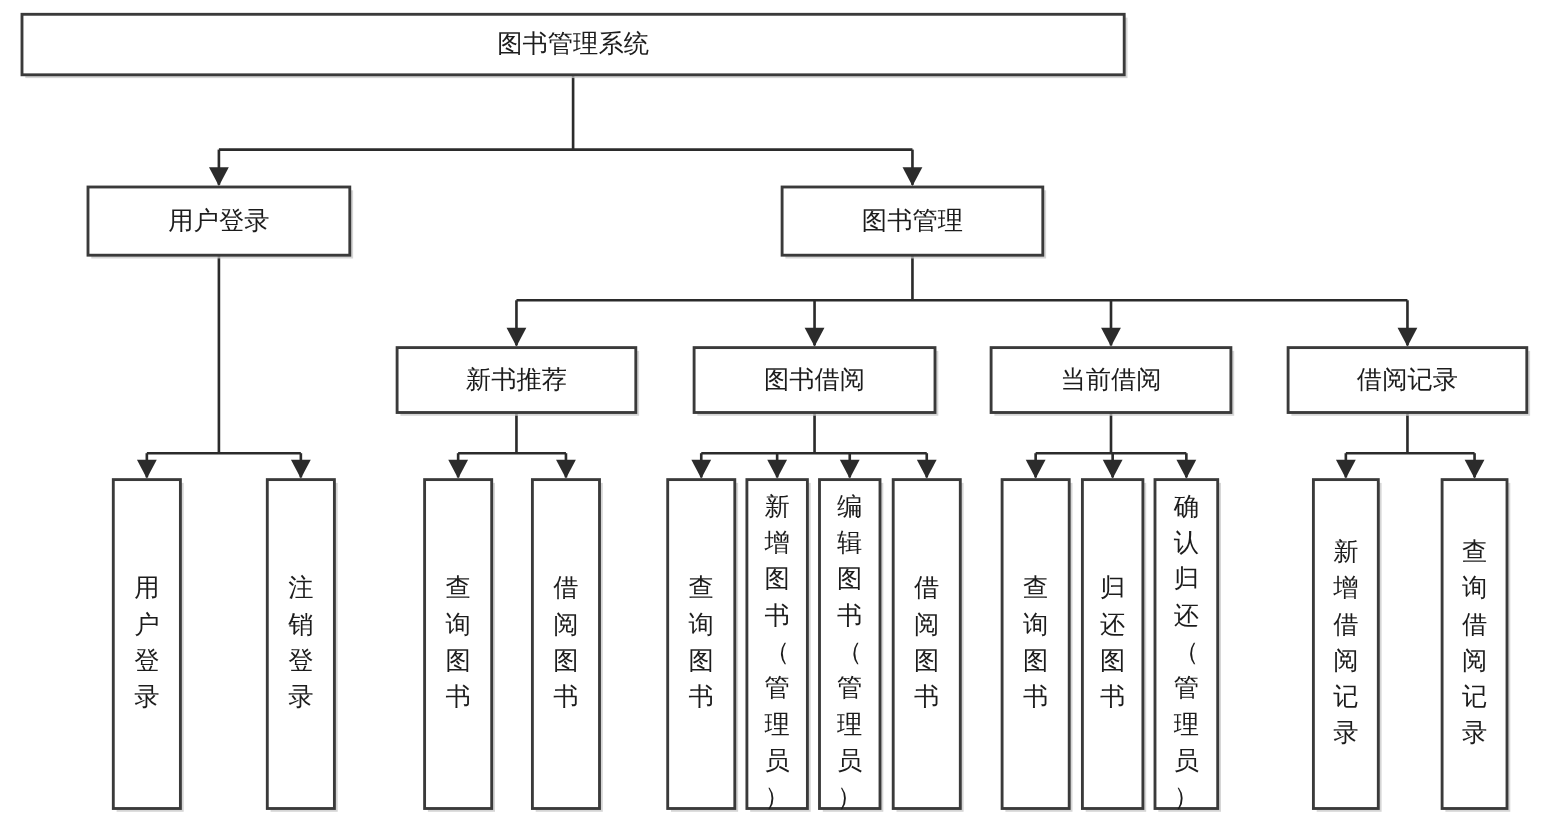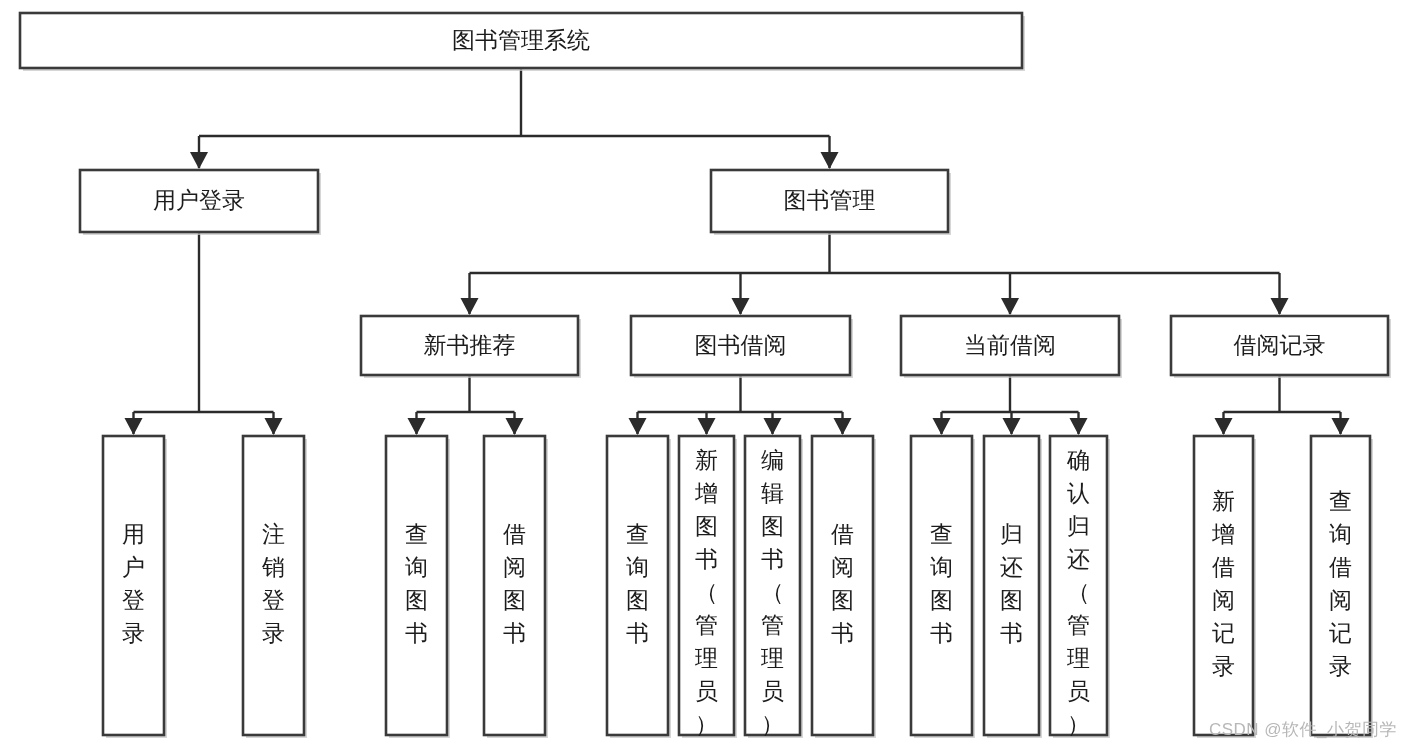--- a/index.html
+++ b/index.html
@@ -225,14 +225,13 @@
       <g>
         <rect x="1194" y="436" width="59" height="299" class="node-box"></rect>
         <text x="1223.5" y="503" class="node-label-v"><tspan x="1223.5" dy="0">新</tspan><tspan x="1223.5" dy="33">增</tspan><tspan x="1223.5" dy="33">借</tspan><tspan x="1223.5" dy="33">阅</tspan><tspan x="1223.5" dy="33">记</tspan><tspan x="1223.5" dy="33">录</tspan></text>
       </g>
       <rect x="1314" y="439" width="59" height="299" class="node-shadow"></rect>
       <g>
         <rect x="1311" y="436" width="59" height="299" class="node-box"></rect>
         <text x="1340.5" y="503" class="node-label-v"><tspan x="1340.5" dy="0">查</tspan><tspan x="1340.5" dy="33">询</tspan><tspan x="1340.5" dy="33">借</tspan><tspan x="1340.5" dy="33">阅</tspan><tspan x="1340.5" dy="33">记</tspan><tspan x="1340.5" dy="33">录</tspan></text>
       </g>
     </svg>
-  <div class="watermark">CSDN @软件_小贺同学</div>
 </div>
 
 </body></html>

